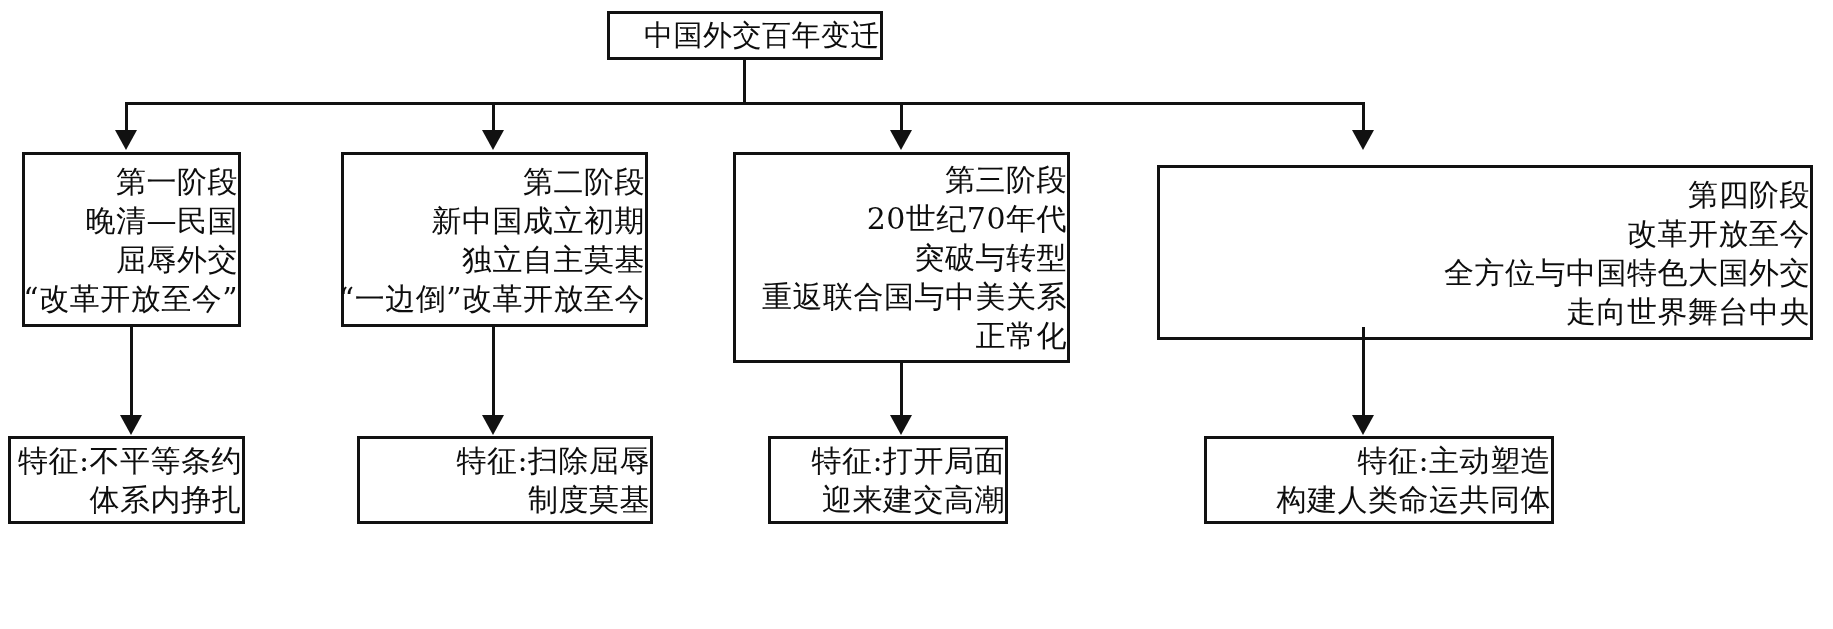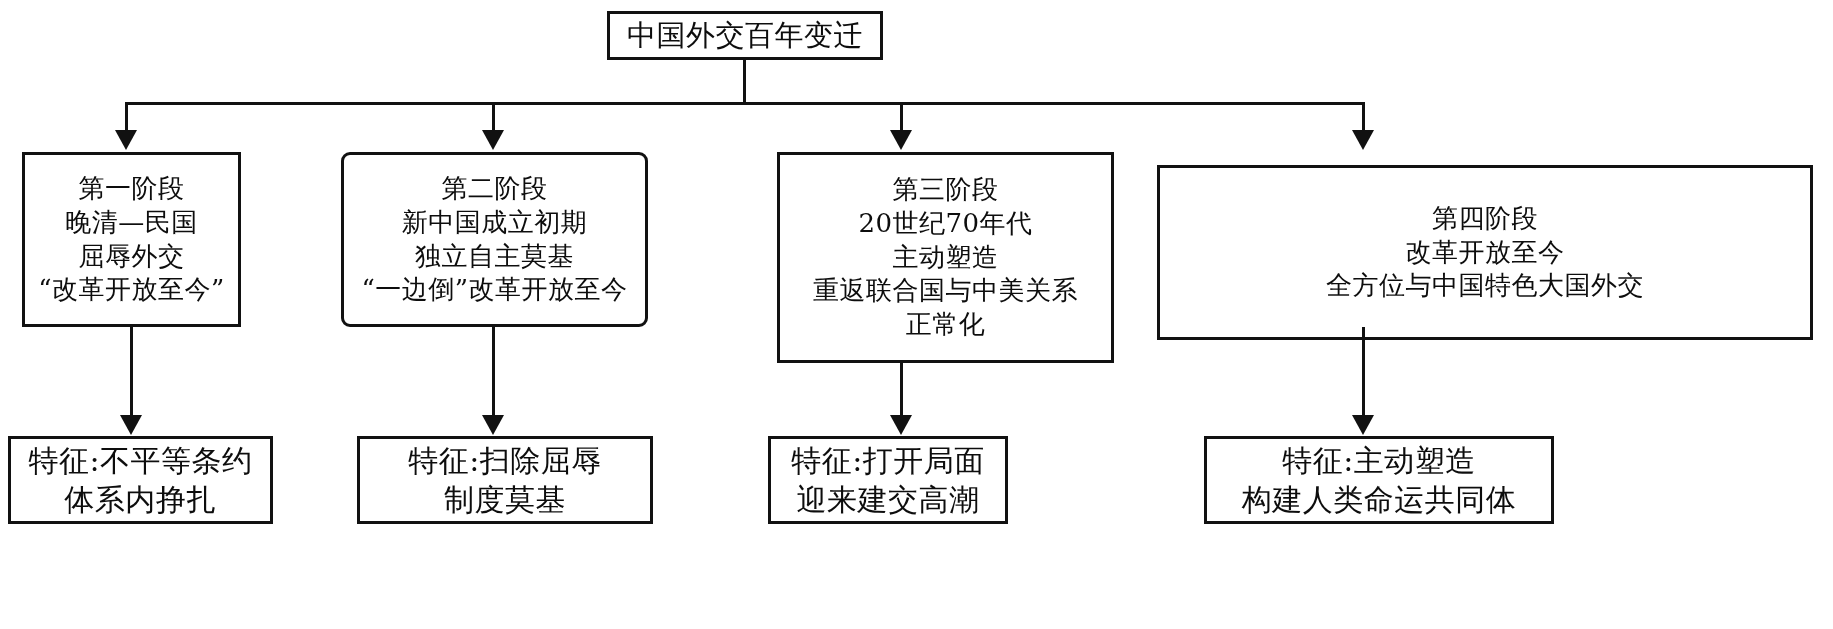--- a/index.html
+++ b/index.html
@@ -23,36 +23,36 @@
   }
 
   
   .node {
     position: absolute;
     box-sizing: border-box;
     border: 3px solid #111111;
     background: #ffffff;
     display: flex;
     flex-direction: column;
-    align-items: center;
+    align-items: flex-end;
     justify-content: center;
     text-align: center;
     line-height: 1.30;
     letter-spacing: 0.5px;
   }
   .node .line {
     display: block;
     white-space: nowrap;
   }
 
   .title-node {
     font-size: 29px;
   }
   .stage-node {
-    font-size: 26px;
+    font-size: 30px;
   }
   .feature-node {
     font-size: 30px;
   }
 
   
   .vline {
     position: absolute;
     width: 3px;
     background: #111111;
@@ -97,56 +97,57 @@
   <div class="arrow-head" style="left:1352px; top:130px;"></div>
 
   <div class="node stage-node" style="left:22px; top:152px; width:219px; height:175px;">
     <span class="line">第一阶段</span>
     <span class="line">晚清—民国</span>
     <span class="line">屈辱外交</span>
     <span class="line">“改革开放至今”</span>
   </div>
   <div class="vline" style="left:130px; top:327px; height:94px;"></div>
   <div class="arrow-head" style="left:120px; top:415px;"></div>
-  <div class="node feature-node" style="left:8px; top:436px; width:265px; height:88px;">
+  <div class="node feature-node" style="left:8px; top:436px; width:237px; height:88px;">
     <span class="line">特征:不平等条约</span>
     <span class="line">体系内挣扎</span>
   </div>
 
-  <div class="node stage-node" style="left:341px; top:152px; width:307px; height:175px;border-radius:9px;">
+  <div class="node stage-node" style="left:341px; top:152px; width:307px; height:175px;">
     <span class="line">第二阶段</span>
     <span class="line">新中国成立初期</span>
     <span class="line">独立自主莫基</span>
     <span class="line">“一边倒”改革开放至今</span>
   </div>
   <div class="vline" style="left:492px; top:327px; height:94px;"></div>
   <div class="arrow-head" style="left:482px; top:415px;"></div>
   <div class="node feature-node" style="left:357px; top:436px; width:296px; height:88px;">
     <span class="line">特征:扫除屈辱</span>
     <span class="line">制度莫基</span>
   </div>
 
-  <div class="node stage-node" style="left:733px; top:152px; width:337px; height:211px;margin-left:44px;">
+  <div class="node stage-node" style="left:733px; top:152px; width:337px; height:211px;">
     <span class="line">第三阶段</span>
     <span class="line">20世纪70年代</span>
-    <span class="line">主动塑造</span>
+    <span class="line">突破与转型</span>
     <span class="line">重返联合国与中美关系</span>
     <span class="line">正常化</span>
   </div>
   <div class="vline" style="left:900px; top:363px; height:58px;"></div>
   <div class="arrow-head" style="left:890px; top:415px;"></div>
   <div class="node feature-node" style="left:768px; top:436px; width:240px; height:88px;">
     <span class="line">特征:打开局面</span>
     <span class="line">迎来建交高潮</span>
   </div>
 
   <div class="node stage-node" style="left:1157px; top:137px; width:656px; height:175px;margin-top:28px;">
     <span class="line">第四阶段</span>
     <span class="line">改革开放至今</span>
     <span class="line">全方位与中国特色大国外交</span>
+    <span class="line">走向世界舞台中央</span>
   </div>
   <div class="vline" style="left:1362px; top:327px; height:94px;"></div>
   <div class="arrow-head" style="left:1352px; top:415px;"></div>
   <div class="node feature-node" style="left:1204px; top:436px; width:350px; height:88px;">
     <span class="line">特征:主动塑造</span>
     <span class="line">构建人类命运共同体</span>
   </div>
 
 </div>
 

